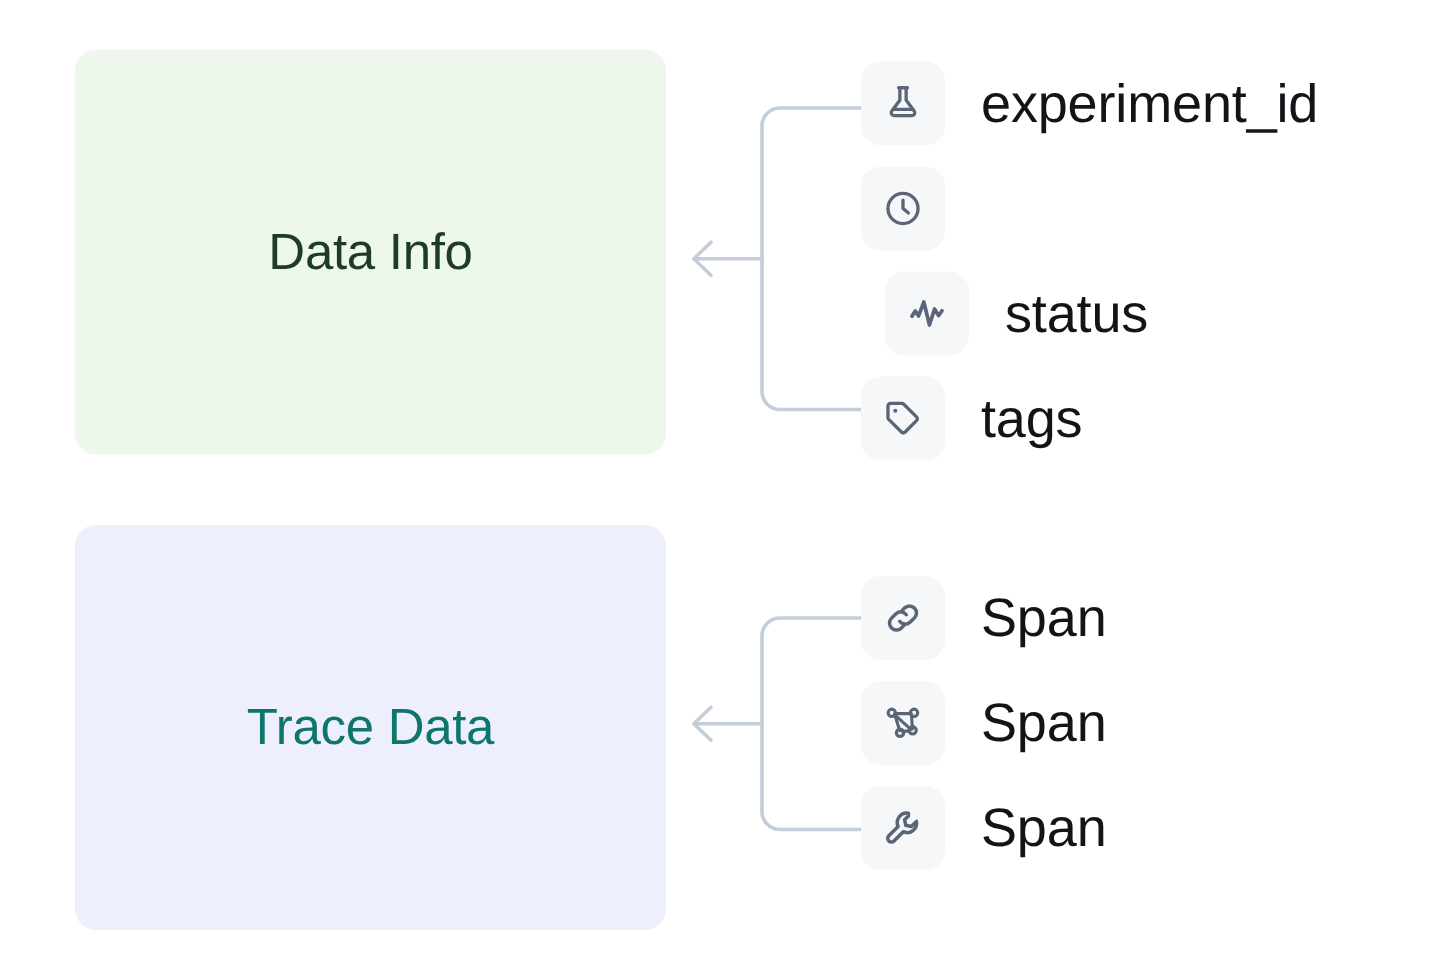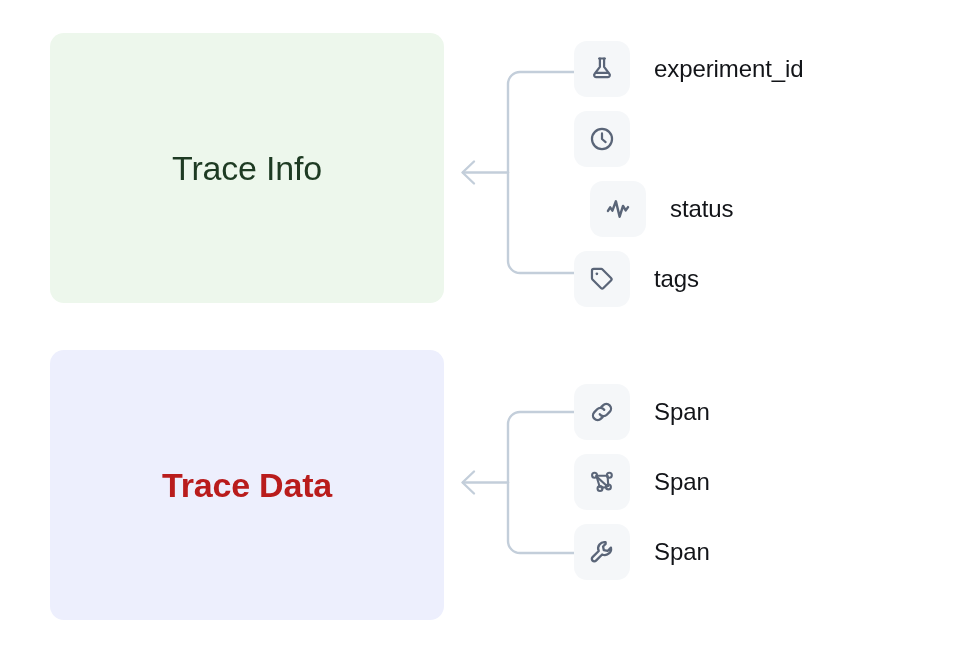--- a/index.html
+++ b/index.html
@@ -49,21 +49,21 @@
   }
   #box-trace-info .group-title { color: #1E3B23; }
 
   #box-trace-data {
     left: 50px;
     top: 350px;
     width: 394px;
     height: 270px;
     background: #EDEFFD;
   }
-  #box-trace-data .group-title { color: #b91c1c; font-weight: bold; }
+  #box-trace-data .group-title { color: #0f766e; }
 
   
   .bracket {
     position: absolute;
     pointer-events: none;
   }
 
   
   .row {
     position: absolute;
@@ -81,36 +81,36 @@
     justify-content: center;
     flex: 0 0 auto;
   }
   .row .tile svg {
     width: 28px;
     height: 28px;
     display: block;
   }
   .row .row-label {
     margin-left: 24px;
-    font-size: 24px;
+    font-size: 36px;
     color: #121418;
     line-height: 1;
     white-space: nowrap;
     letter-spacing: -0.1px;
   }
 
   .rows-group { position: absolute; }
 </style>
 </head>
 <body>
 
 <div class="canvas">
 
   <div class="group-box" id="box-trace-info">
-    <span class="group-title">Trace Info</span>
+    <span class="group-title">Data Info</span>
   </div>
 
   <svg class="bracket" style="left:450px; top:55px; width:125px; height:235px;" viewBox="0 0 125 235" fill="none">
     <path d="M125 17 H70 A12 12 0 0 0 58 29 V206 A12 12 0 0 0 70 218 H125" stroke="#C3CEDA" stroke-width="2.4" fill="none" stroke-linecap="round" stroke-linejoin="round"></path>
     <path d="M58 117.5 H13" stroke="#C3CEDA" stroke-width="2.4" stroke-linecap="round"></path>
     <path d="M24 106.5 L12.5 117.5 L24 128.5" stroke="#C3CEDA" stroke-width="2.4" fill="none" stroke-linecap="round" stroke-linejoin="round"></path>
   </svg>
 
   <div class="rows-group" style="left:574px; top:41px;">
 

